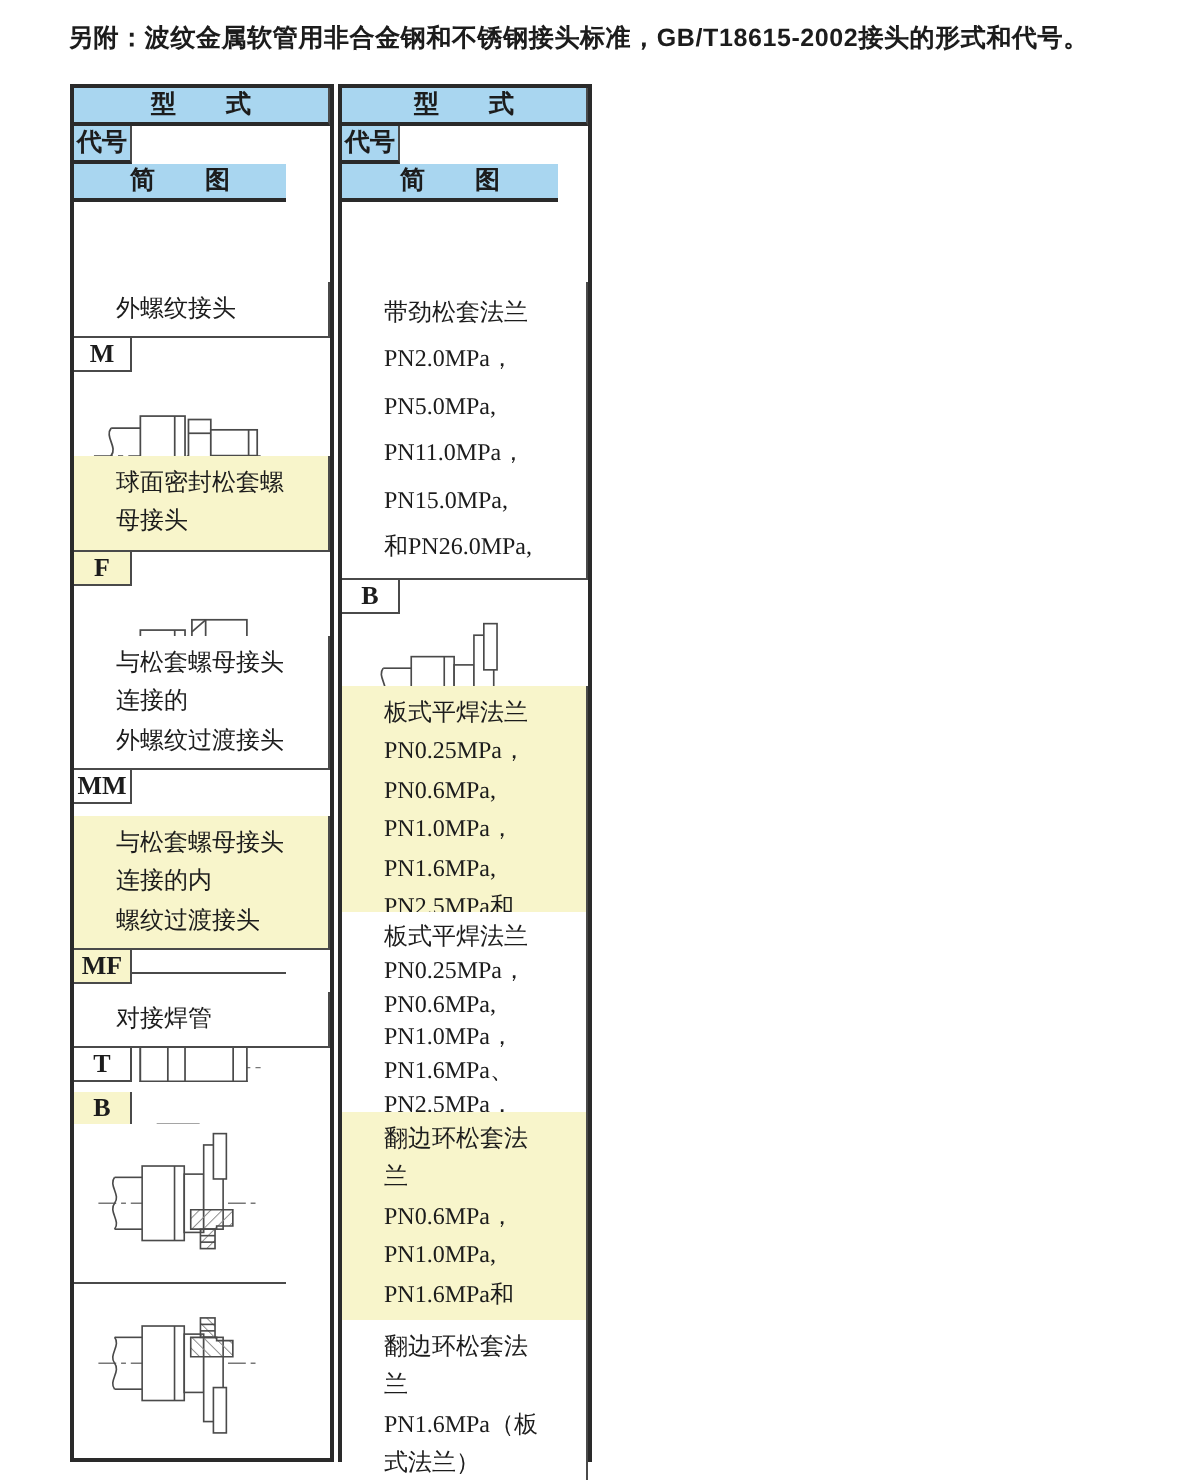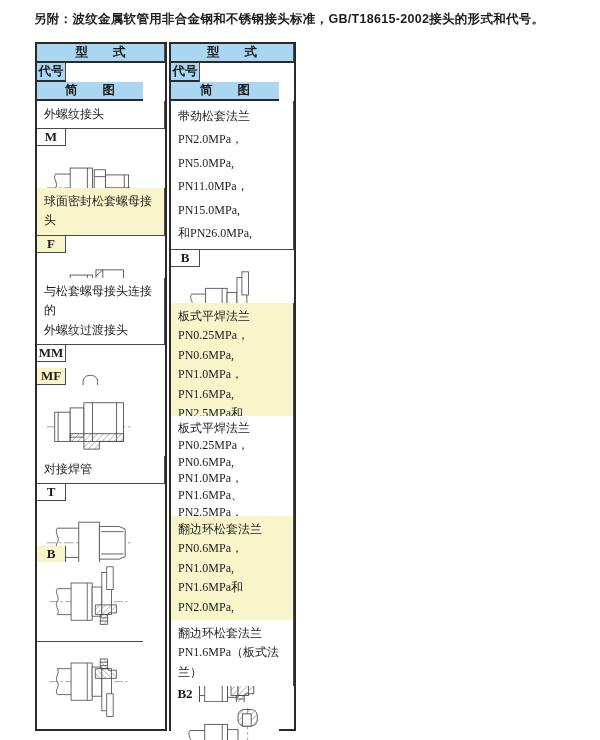--- a/index.html
+++ b/index.html
@@ -6,21 +6,21 @@
   body{width:600px;height:740px;background:#ffffff;font-family:"Liberation Serif",serif;color:#1c1c1c;position:relative;overflow:hidden;}
   .title{position:absolute;left:34px;top:11px;font-family:"Liberation Sans",sans-serif;font-weight:bold;font-size:12.5px;letter-spacing:0.3px;}
   .tables{position:absolute;left:35px;top:42px;display:flex;}
   .tbl{border:2px solid #2a2a2a;background:#fff;}
   .tbl.right-tbl{margin-left:2px;}
   .row{display:flex;flex-direction:column;}
   .cell{box-sizing:border-box;border-right:1px solid #4a4a4a;border-bottom:1px solid #4a4a4a;position:relative;background:#fff;}
   .cell.last{border-right:none;}
   .row.lastrow .cell{border-bottom:none;}
   .hdr .cell{background:#a9d6f0;display:flex;align-items:center;justify-content:center;font-family:"Liberation Sans",sans-serif;font-weight:bold;font-size:12.5px;border-bottom:2px solid #2a2a2a;}
-  .type{display:flex;padding:4px 7px;font-size:12px;line-height:1.62;white-space:pre-line;}
+  .type{display:flex;padding:4px 21px;font-size:12px;line-height:1.62;white-space:pre-line;margin-top:40px;}
   .lh-lg{line-height:1.95;}
   .lh-sm{line-height:1.4;}
   .code{display:flex;align-items:center;justify-content:center;font-size:13px;font-weight:bold;font-family:"Liberation Serif",serif;}
   .dia{display:flex;align-items:center;justify-content:center;padding:2px;}
   .dia svg{width:94%;height:95%;}
   .dia.split{flex-direction:column;padding:0;}
   .sub{flex:1;display:flex;align-items:center;justify-content:center;width:100%;box-sizing:border-box;}
   .sub.divided{border-bottom:1px solid #4a4a4a;}
   .sub svg{width:90%;height:90%;}
   .y{background:#f8f5cb;}
@@ -187,20 +187,22 @@
 外螺纹过渡接头</span></div>
       <div class="cell c2 code">MM</div>
       <div class="cell c3 last dia">
           <svg viewBox="0 0 106 88">
             <use href="#sym-mm"></use>
           </svg>
         </div>
     </div>
 
     <div class="row" style="height:88px">
+      <div class="cell c1 type y"><span>与松套螺母接头连接的内
+螺纹过渡接头</span></div>
       <div class="cell c2 code y">MF</div>
       <div class="cell c3 last dia">
           <svg viewBox="0 0 106 88">
             <use href="#sym-mf"></use>
           </svg>
         </div>
     </div>
 
     <div class="row" style="height:90px">
       <div class="cell c1 type"><span>对接焊管</span></div>

